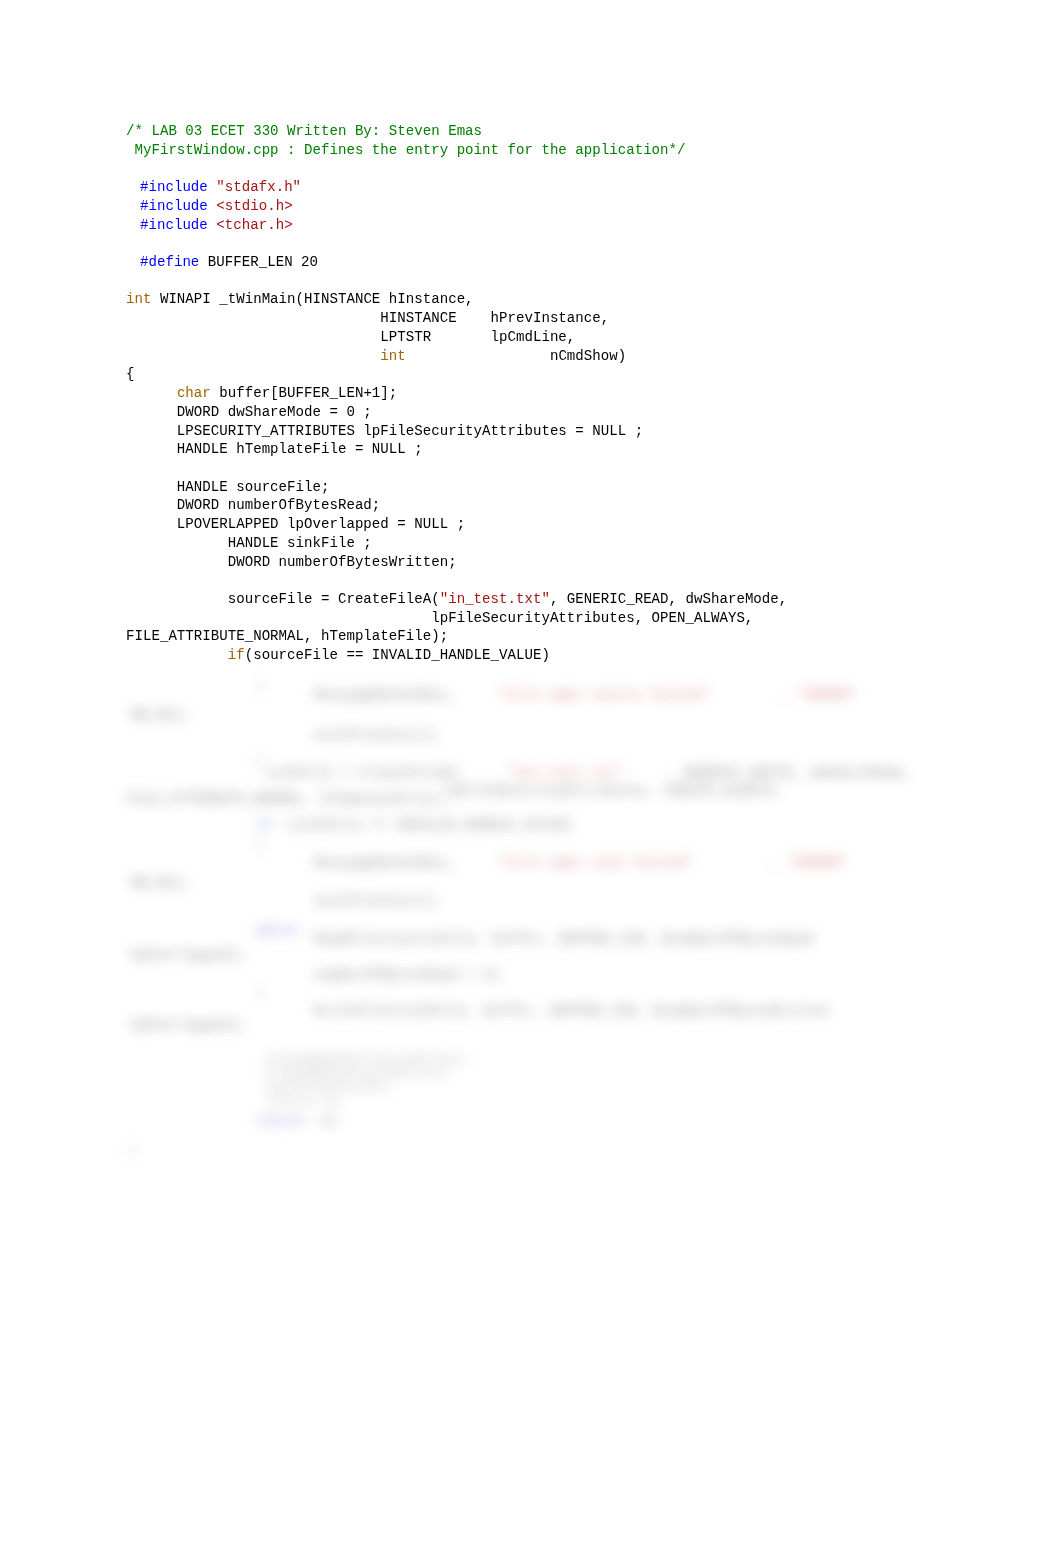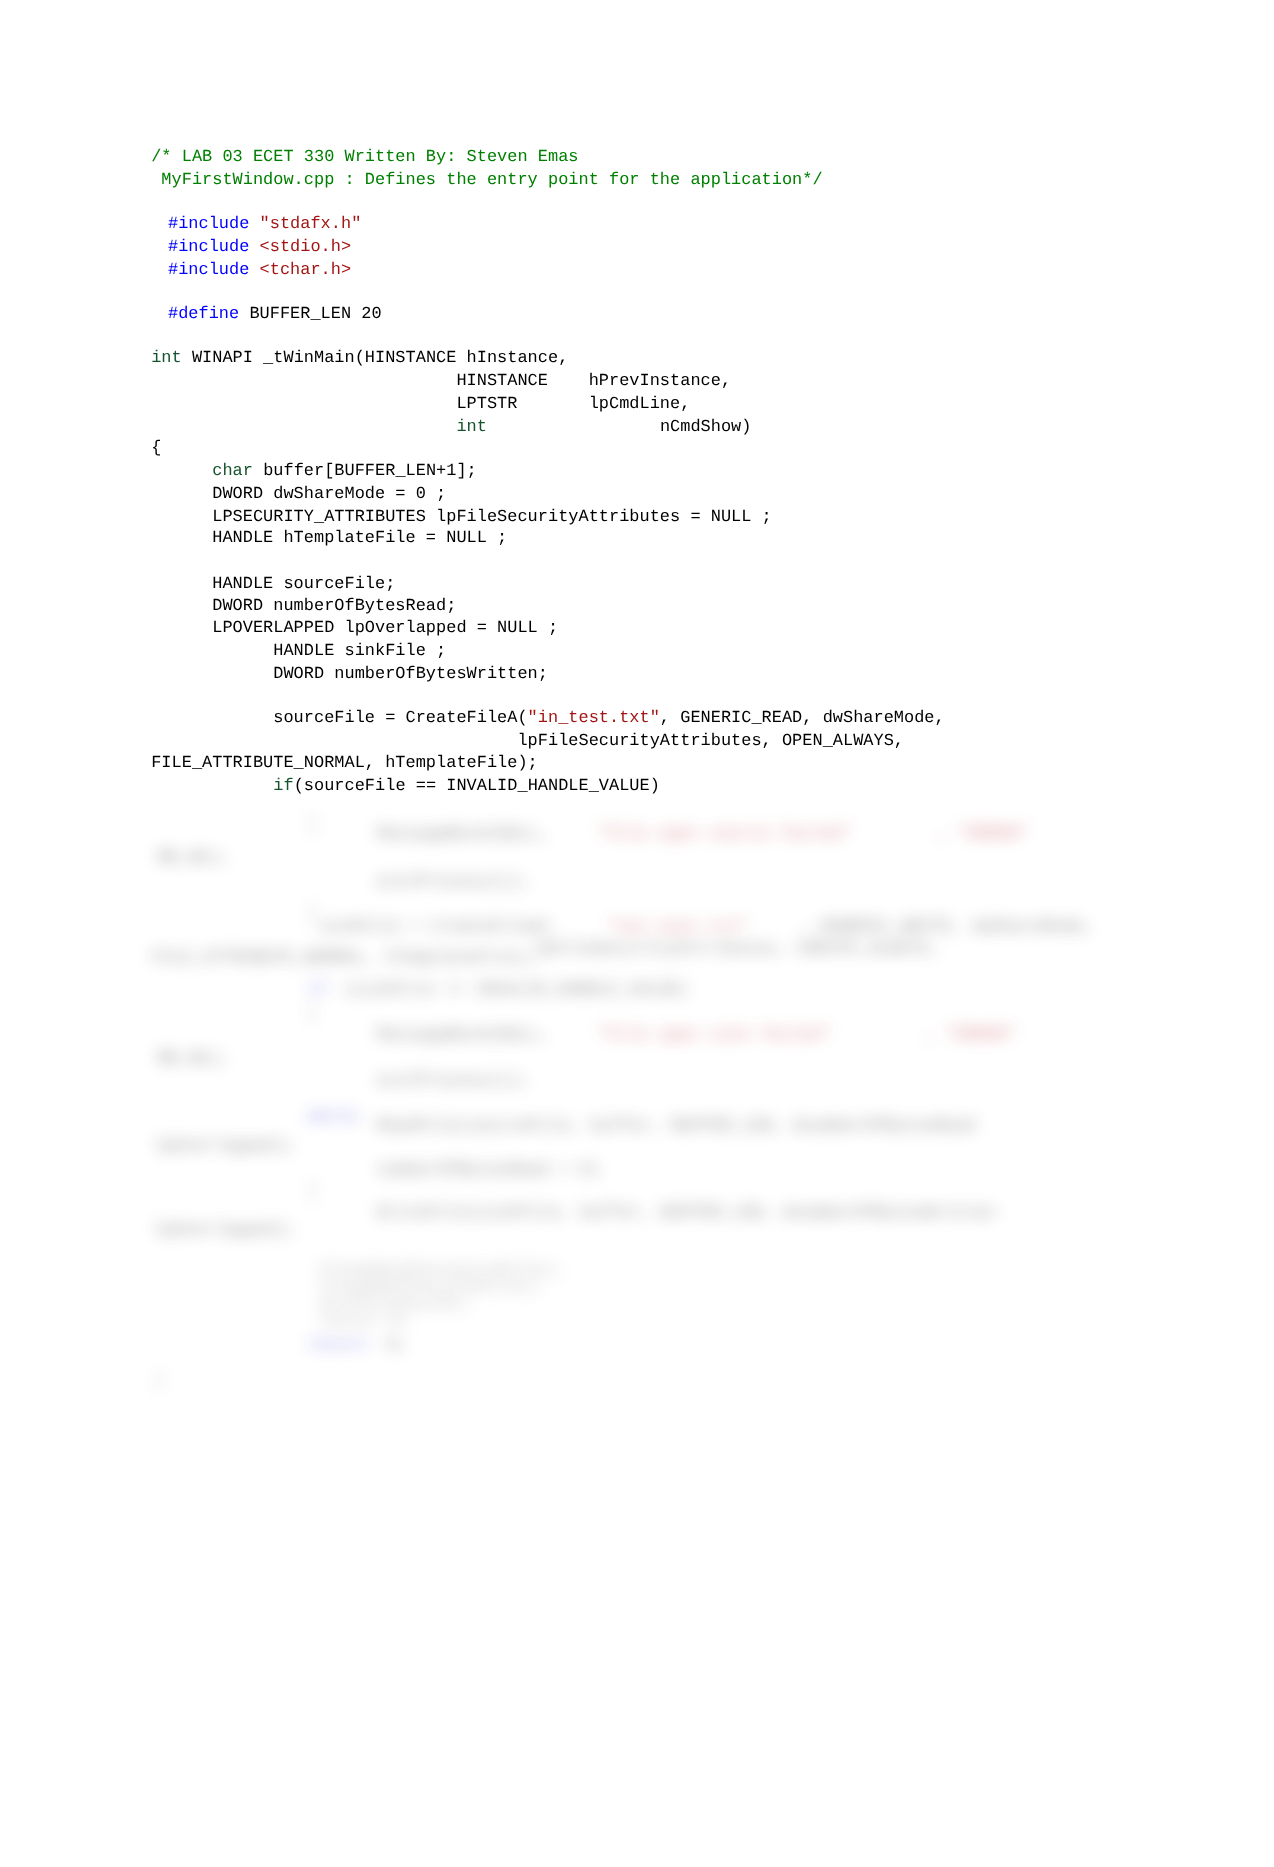--- a/index.html
+++ b/index.html
@@ -37,21 +37,21 @@
     letter-spacing: 0.02px;
   }
   .code-line {
     white-space: pre;
     min-height: 18.72px;
     font-size: 14.1px;
     line-height: 18.72px;
   }
   .tok-comment  { color: #008000; margin-top: 30px; }
   .tok-pre      { color: #0000ff; margin-left: 14px; }
-  .tok-keyword  { color: #14532d; }
+  .tok-keyword  { color: #a16207; }
   .tok-string   { color: #a31515; }
   .tok-plain    { color: #000000; }
 
   
   #obscured-region {
     position: absolute;
     left: 126px;
     top: 664px;
     width: 800px;
     height: 496px;

